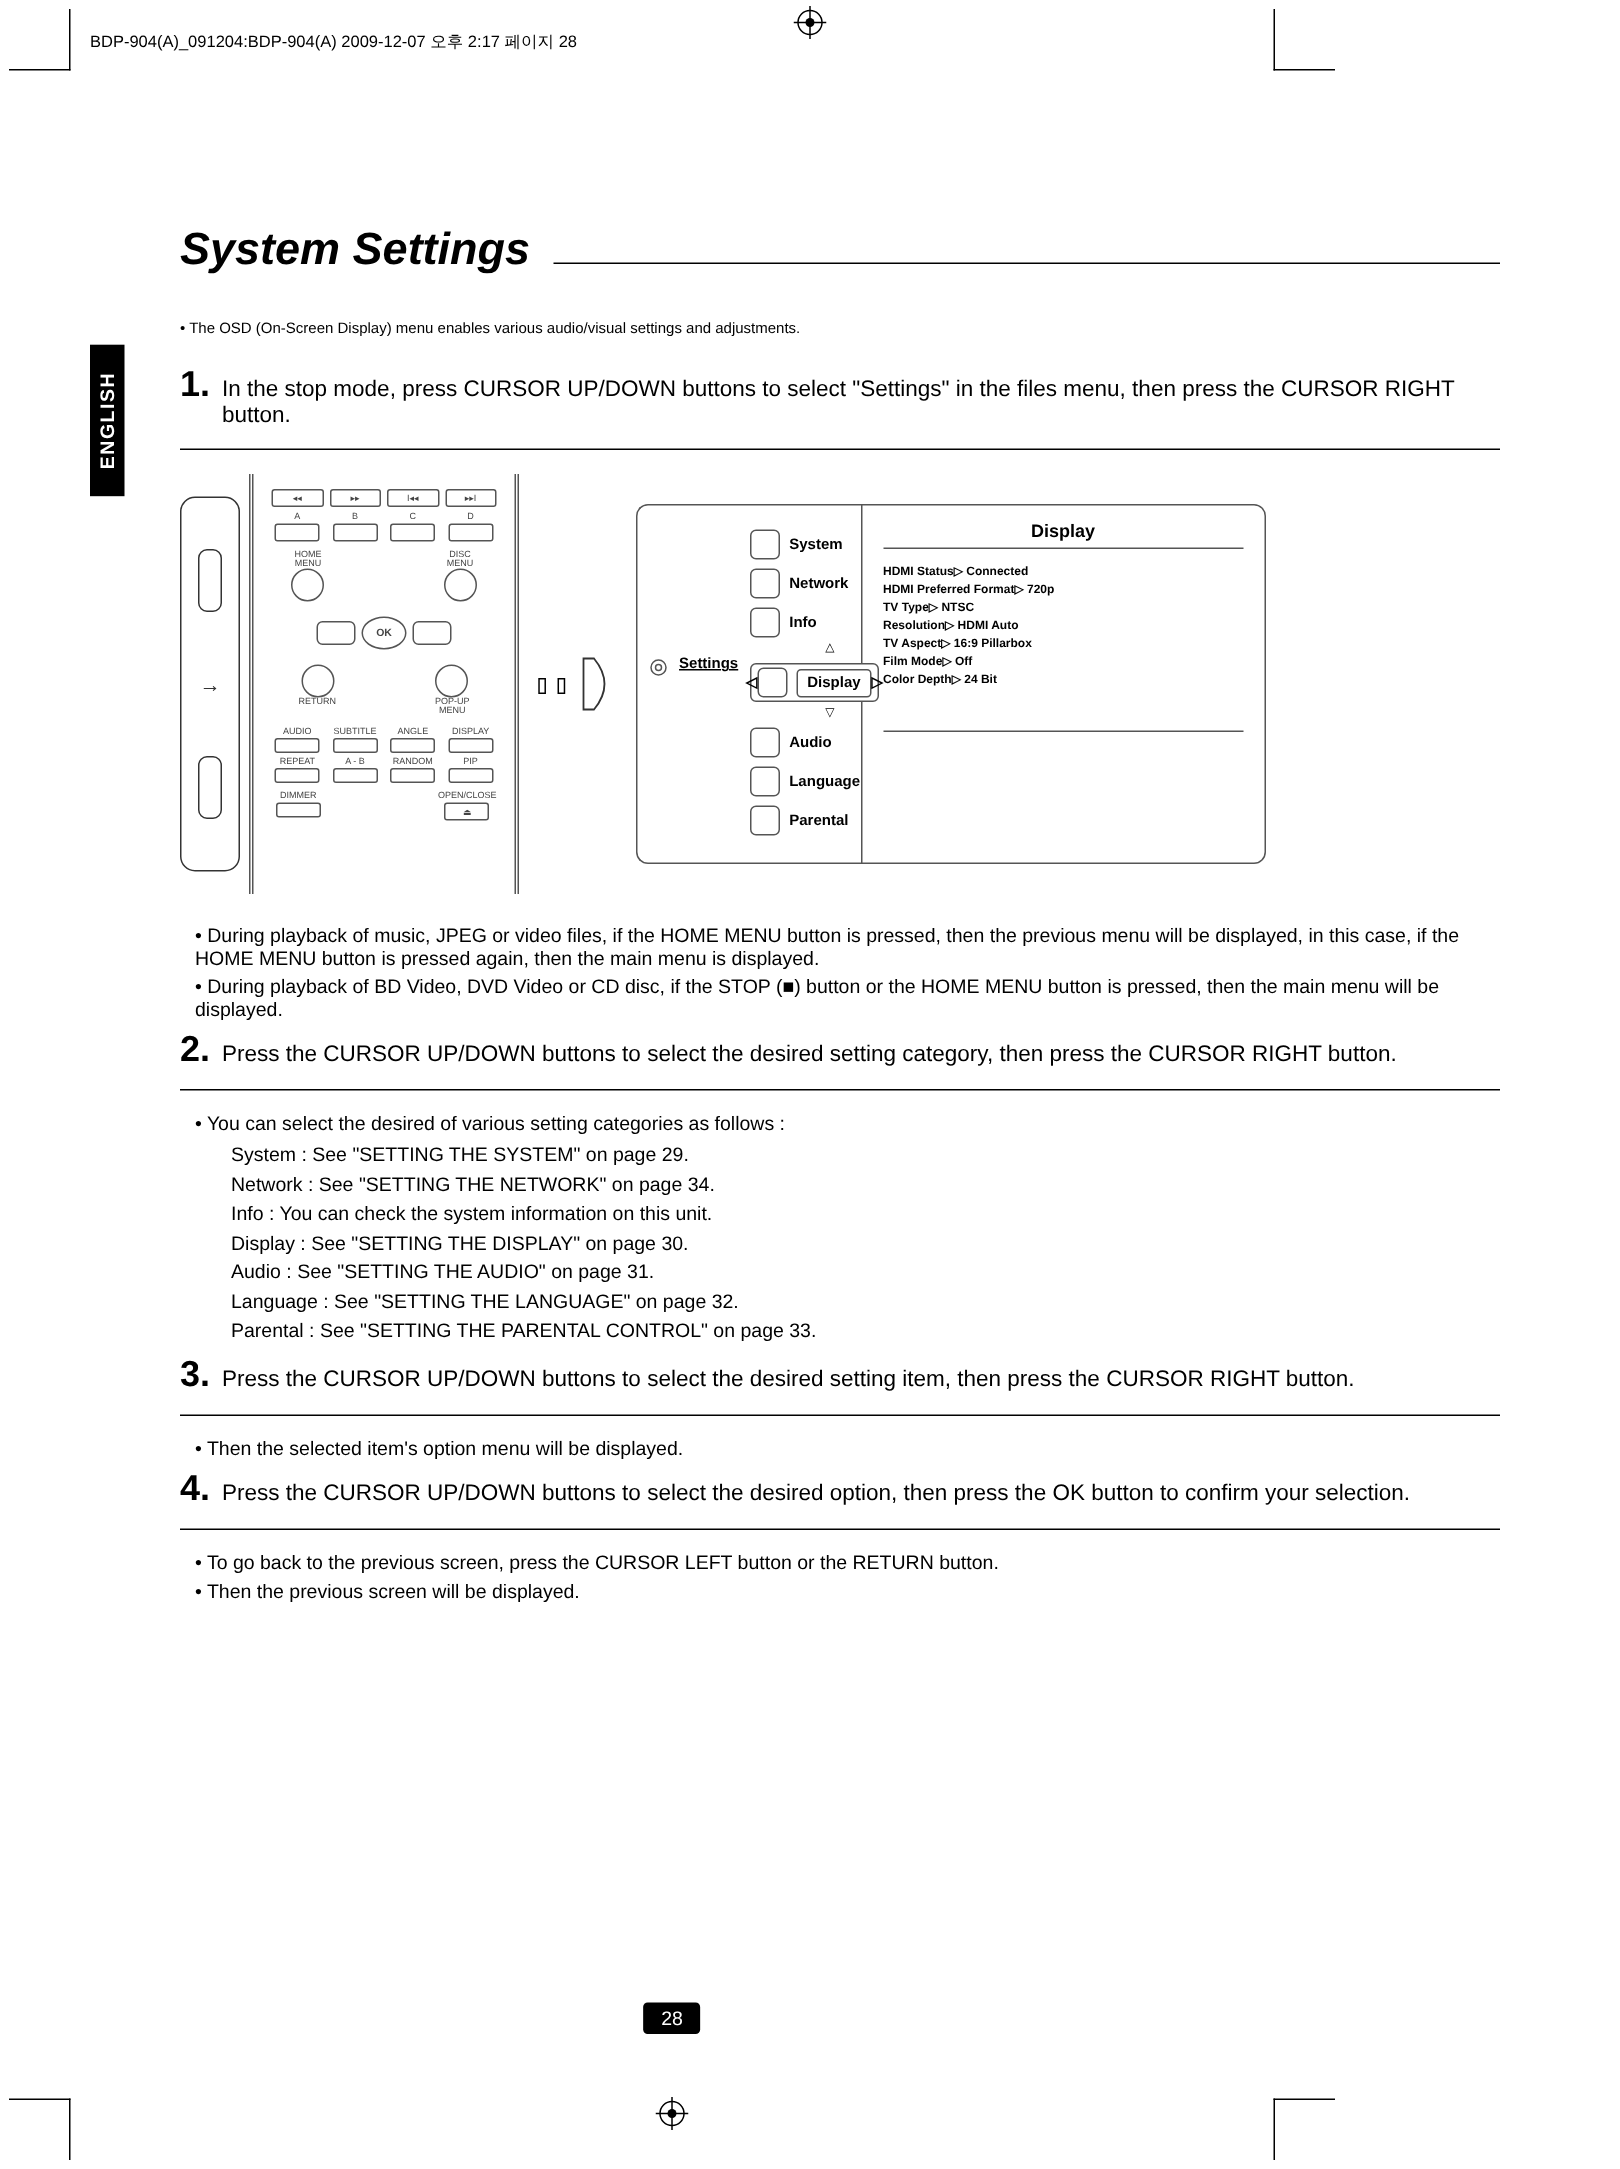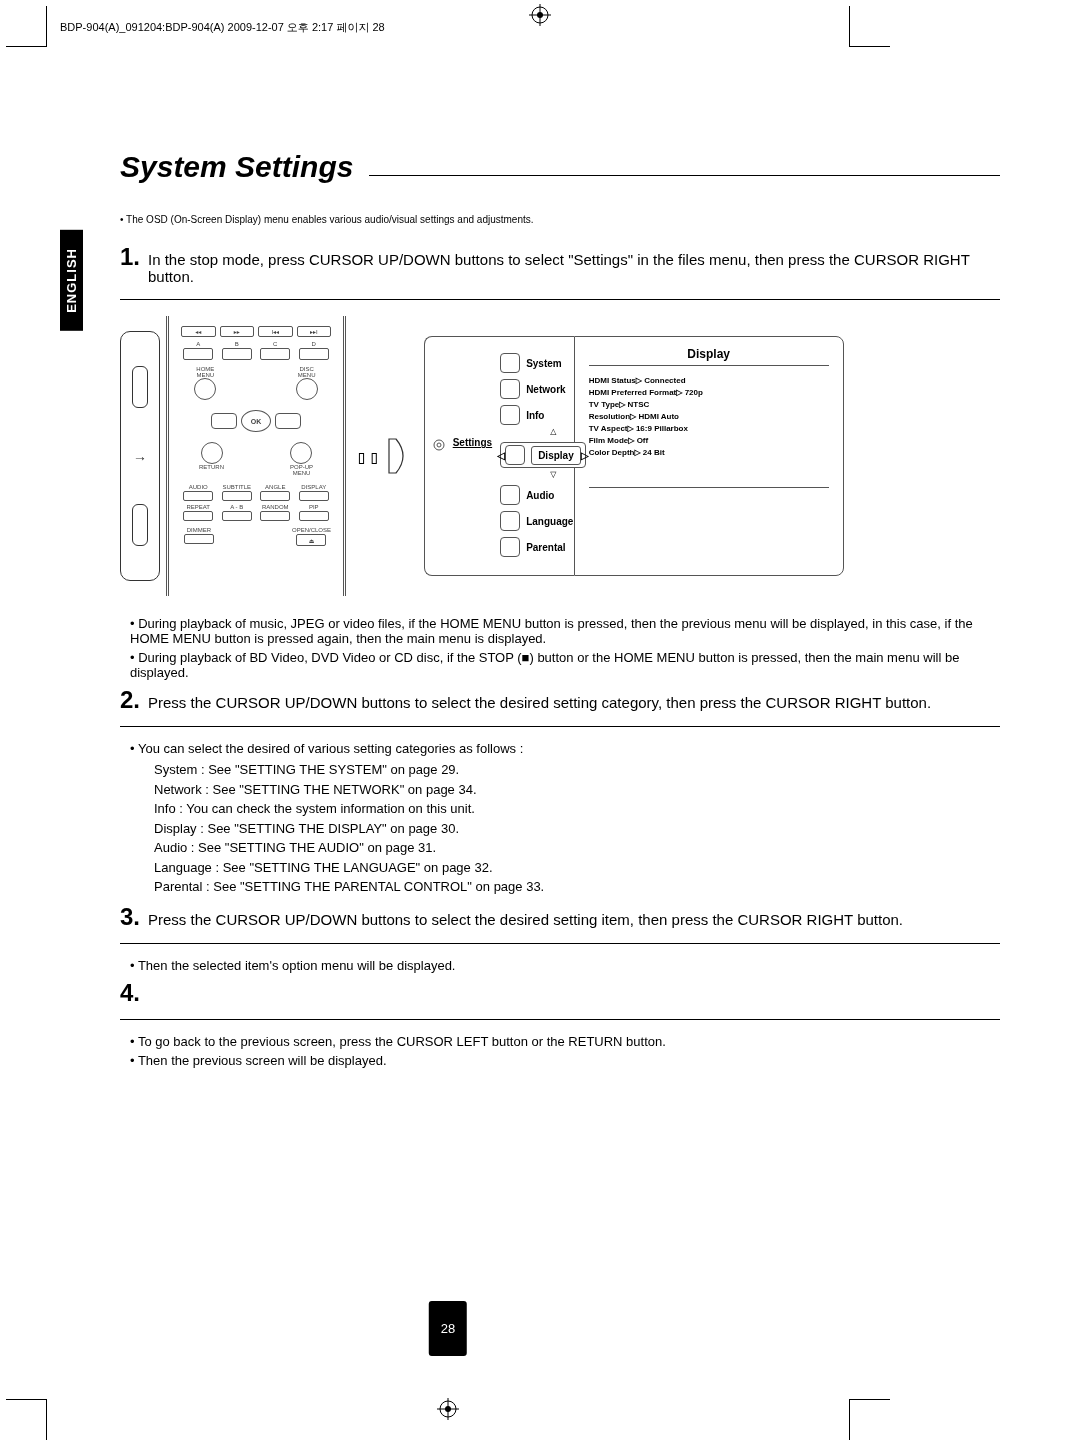--- a/index.html
+++ b/index.html
@@ -255,21 +255,21 @@
     border-top: 1px solid #555;
   }
   .page-num {
     position: absolute;
     left: 50%;
     transform: translateX(-50%);
     bottom: 90px;
     background: #000;
     color: #fff;
     font-size: 13px;
-    padding: 20px 12px;
+    padding: 3px 12px;
     border-radius: 3px;
   }
   .bottom-target {
     position: absolute;
     left: 50%;
     bottom: 26px;
     transform: translateX(-50%);
   }
   .top-target {
     position: absolute;
@@ -519,20 +519,21 @@
       </div>
       <hr class="hr">
       <div class="bullets">
         <p>• Then the selected item's option menu will be displayed.</p>
       </div>
     </div>
 
     <div class="step">
       <div class="step-row">
         <div class="step-num">4.</div>
+        <div class="step-text">Press the CURSOR UP/DOWN buttons to select the desired option, then press the OK button to confirm your selection.</div>
       </div>
       <hr class="hr">
       <div class="bullets">
         <p>• To go back to the previous screen, press the CURSOR LEFT button or the RETURN button.</p>
         <p>• Then the previous screen will be displayed.</p>
       </div>
     </div>
 
   </div>
 

